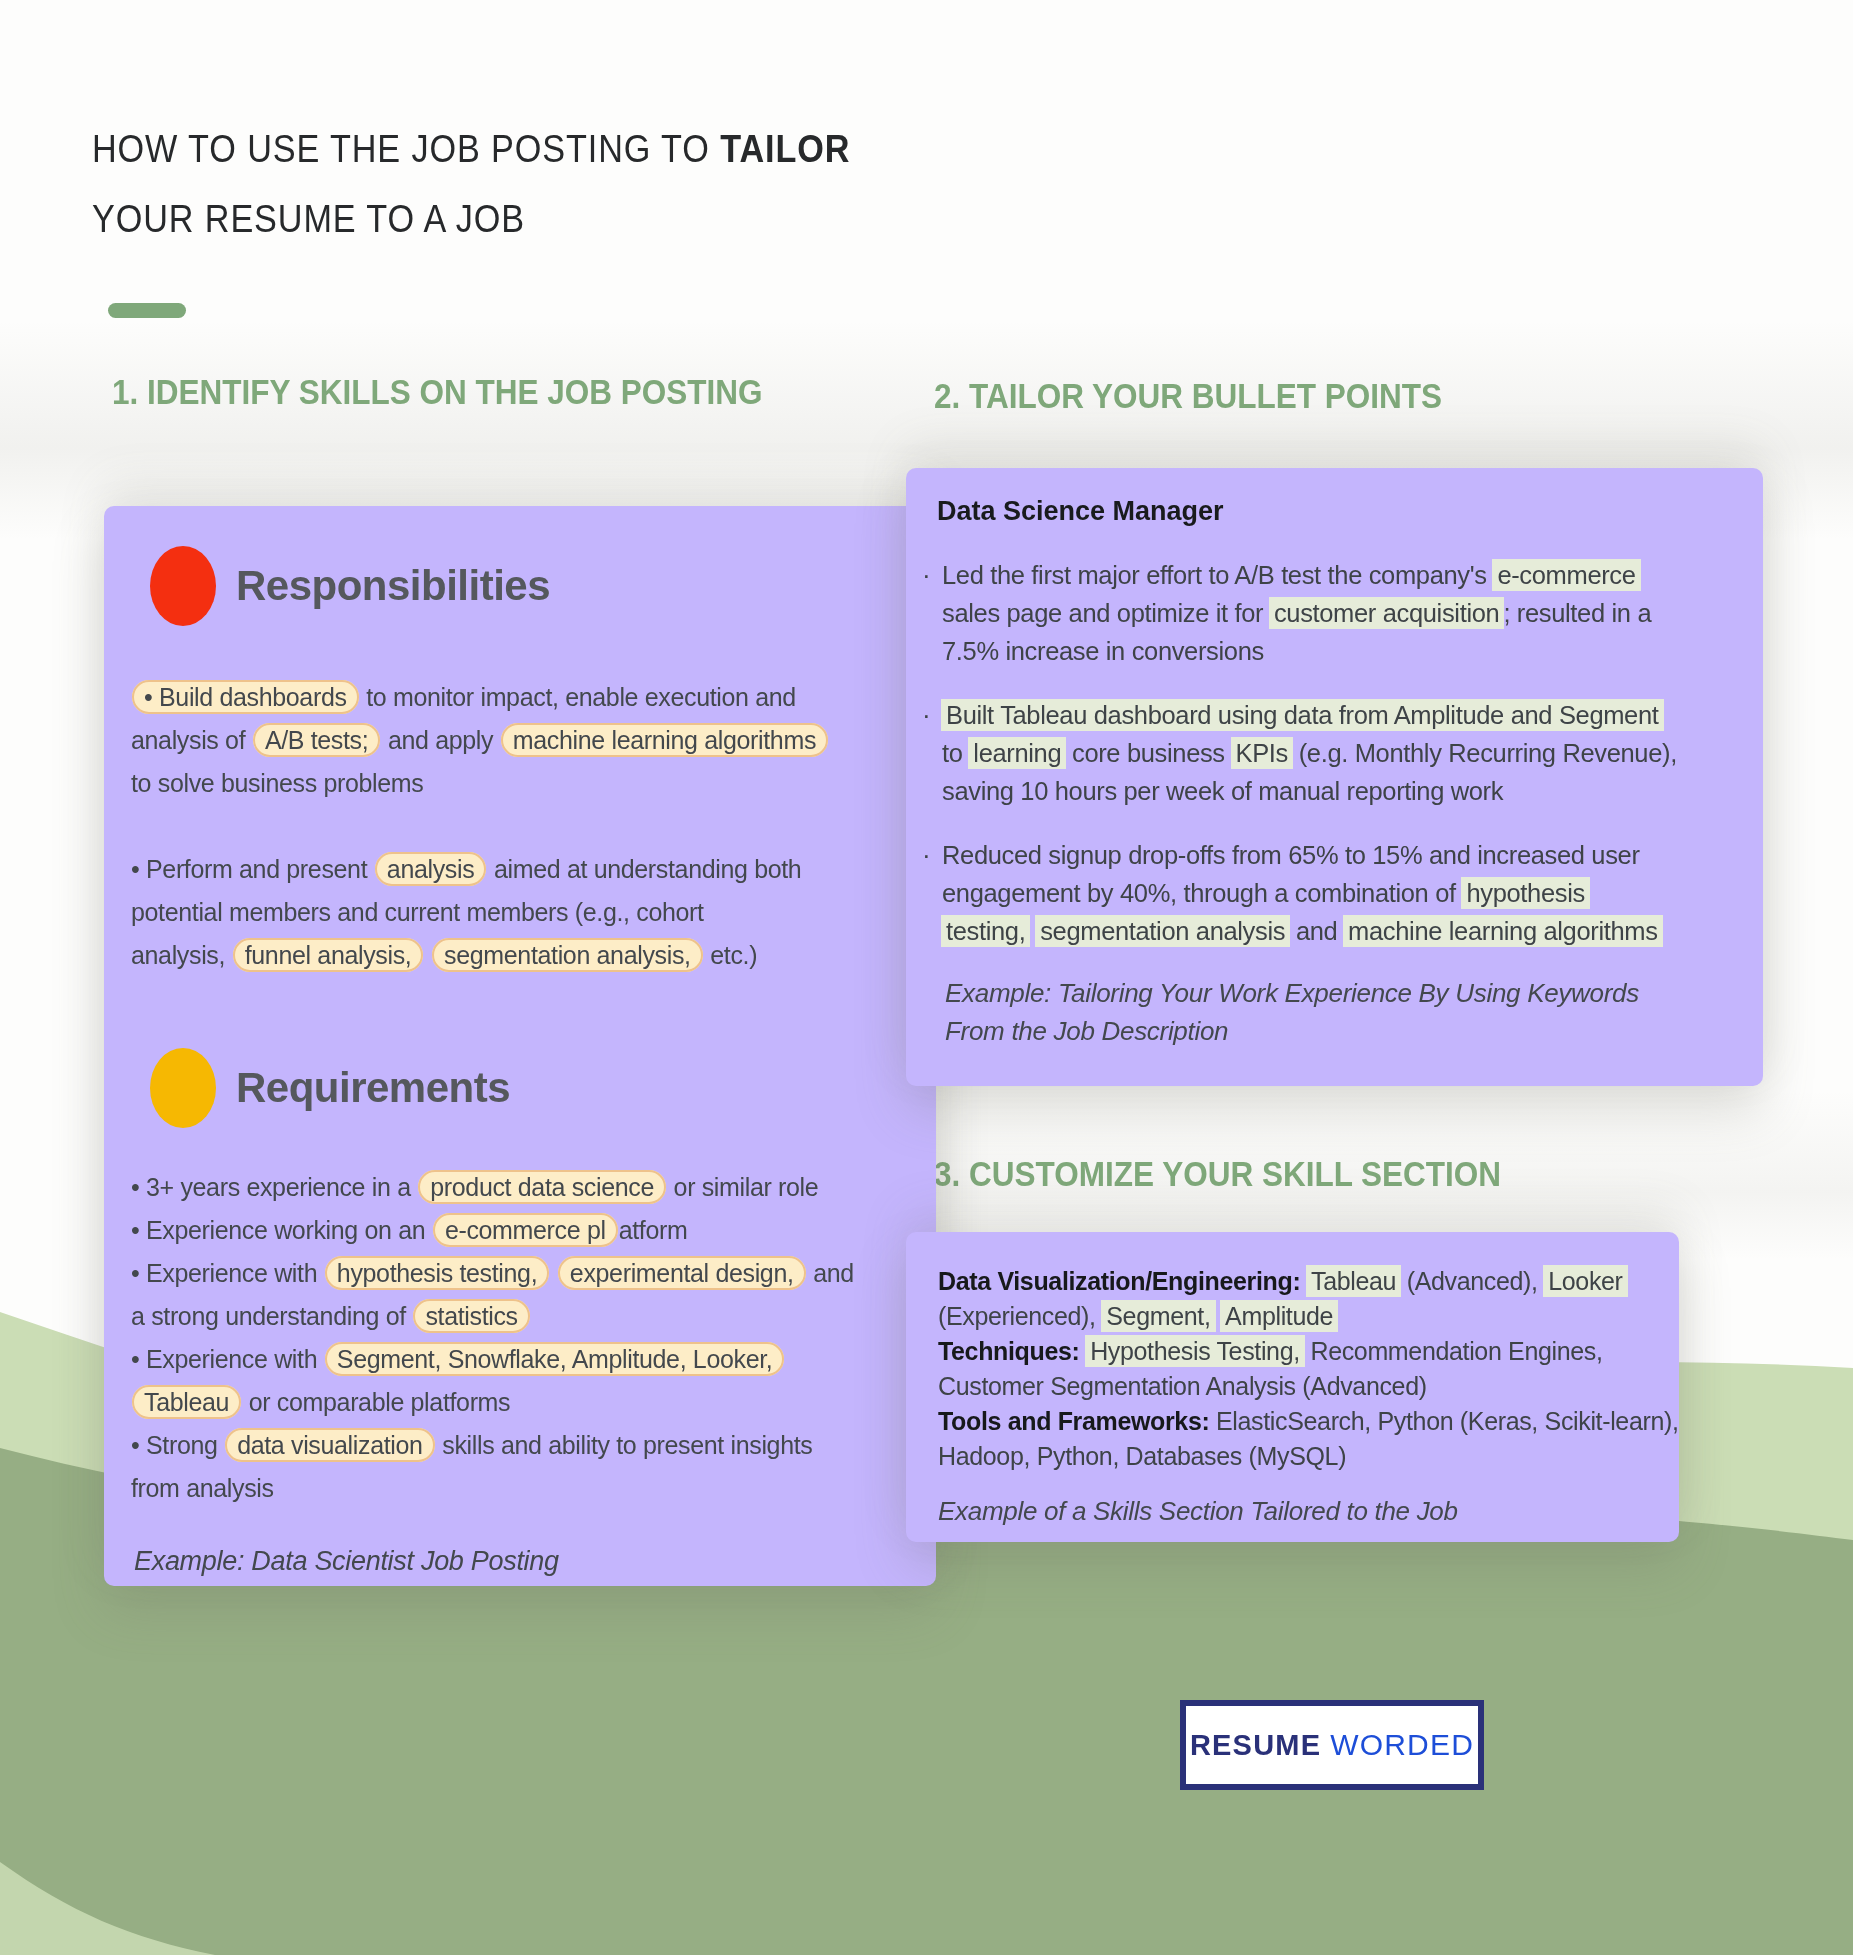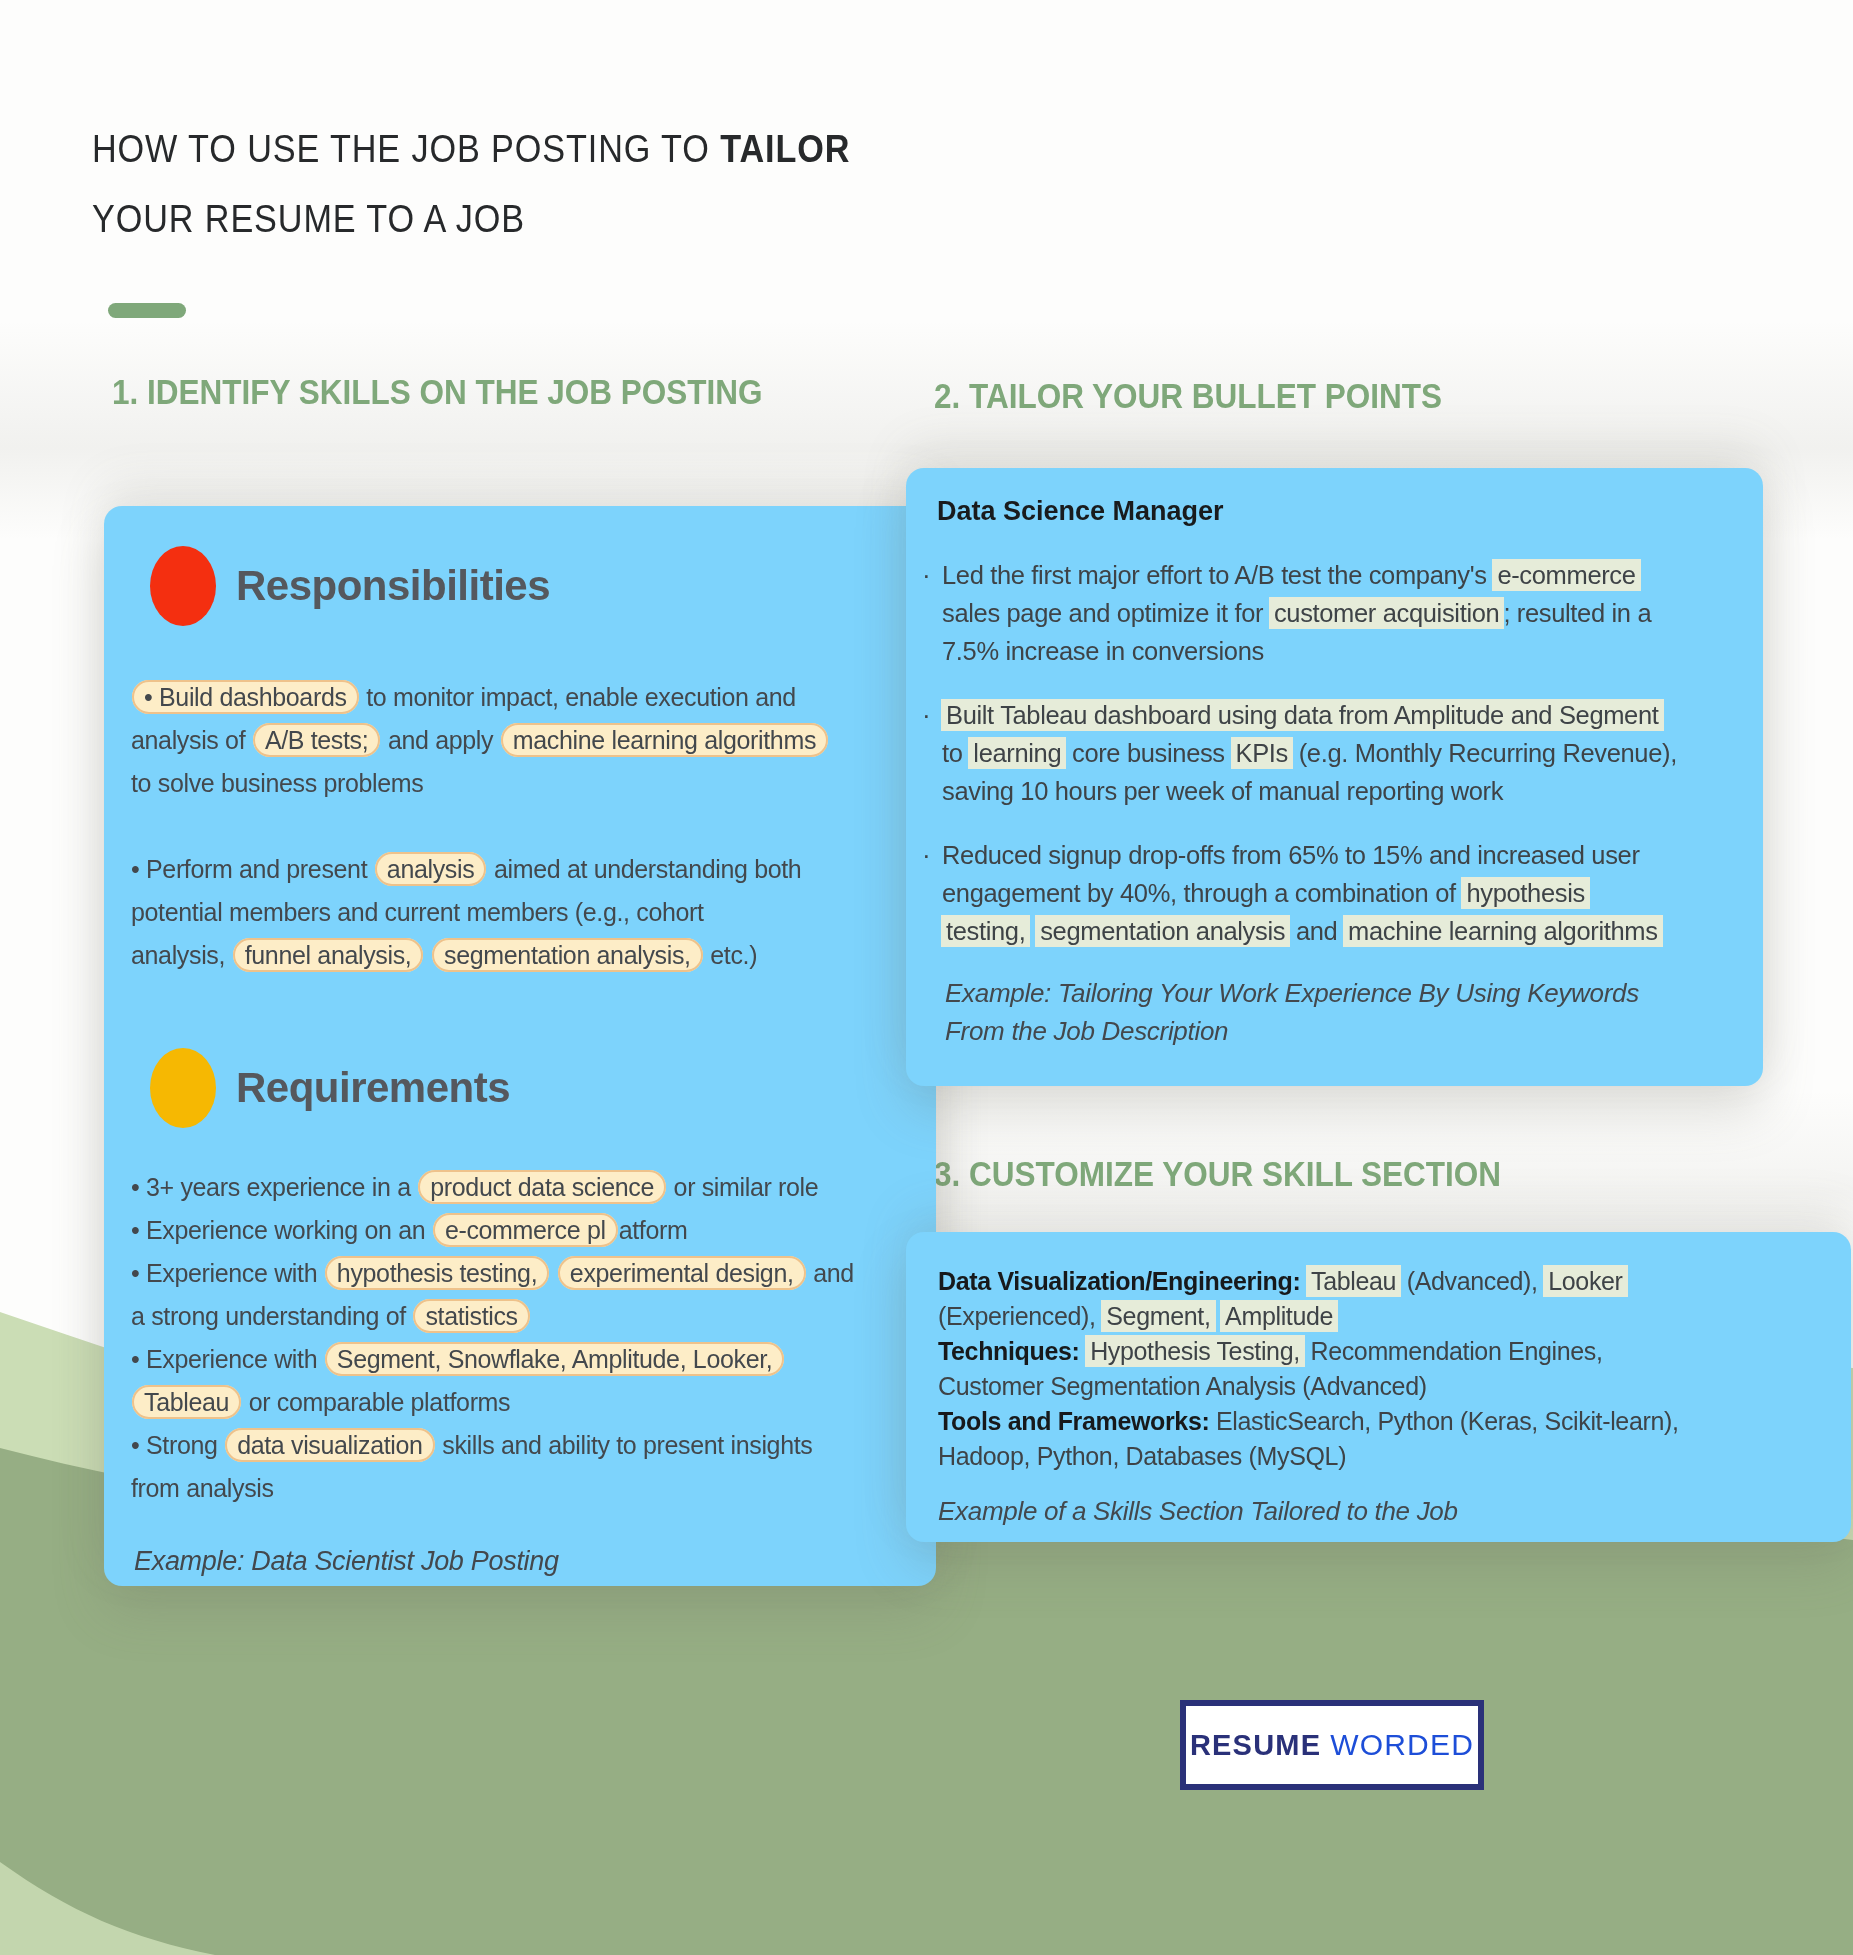--- a/index.html
+++ b/index.html
@@ -35,26 +35,26 @@
   .sec-heading {
     position:absolute; z-index:2; color:#7fa87a; font-weight:700; font-size:35px;
     line-height:48px; transform:scaleX(0.9); transform-origin:left top;
   }
   #sec1-heading { left:112px; top:368px; width:800px; }
   #sec2-heading { left:934px; top:372px; white-space:nowrap; }
   #sec3-heading { left:934px; top:1150px; white-space:nowrap; }
 
   
   .card {
-    position:absolute; background:#7dd3fc; border-radius:18px; z-index:2;
+    position:absolute; background:#c4b5fd; border-radius:10px; z-index:2;
     box-shadow:0 -20px 48px rgba(110,110,96,0.13), 0 24px 52px rgba(110,110,96,0.22);
   }
   #card1 { left:104px; top:506px; width:832px; height:1080px; }
   #card2 { left:906px; top:468px; width:857px; height:618px; }
-  #card3 { left:906px; top:1232px; width:945px; height:310px;text-decoration:underline; }
+  #card3 { left:906px; top:1232px; width:773px; height:310px;text-decoration:underline; }
 
   
   .icon-heading { position:absolute; left:46px; display:flex; align-items:center; gap:20px; }
   #resp-heading { top:40px; }
   #req-heading  { top:542px; }
   .dot-circle { width:66px; height:80px; border-radius:50%; flex:0 0 auto; }
   .dot-red    { background:#f42f10; }
   .dot-yellow { background:#f6b802; }
   .icon-heading .ih-label { font-size:42px; font-weight:700; color:#55585d; letter-spacing:-0.5px; }
 

